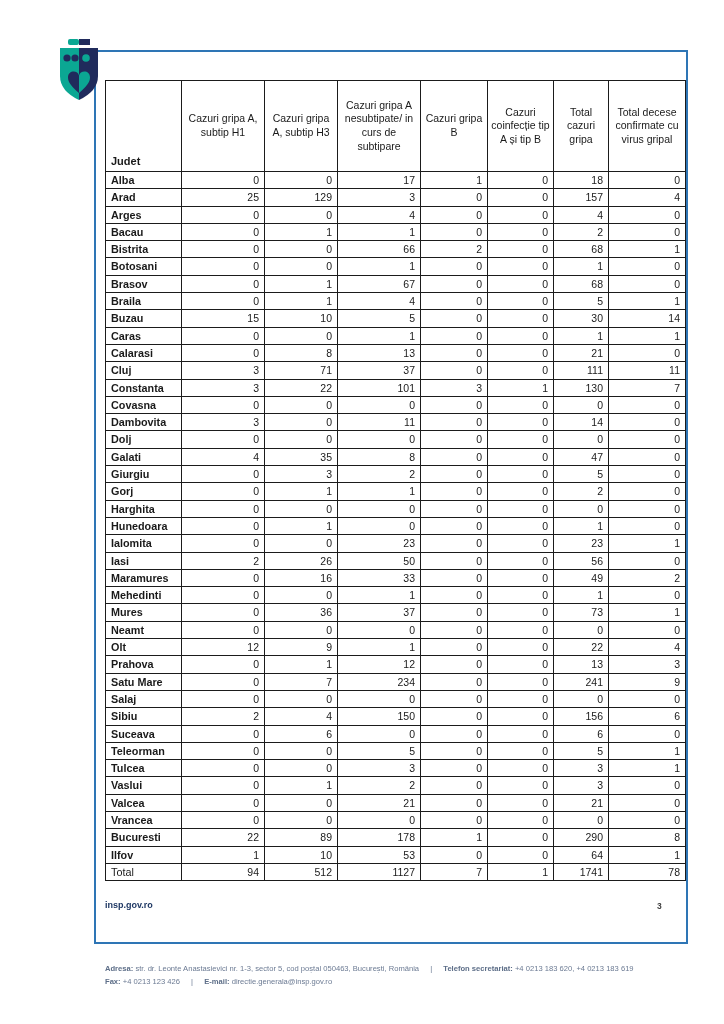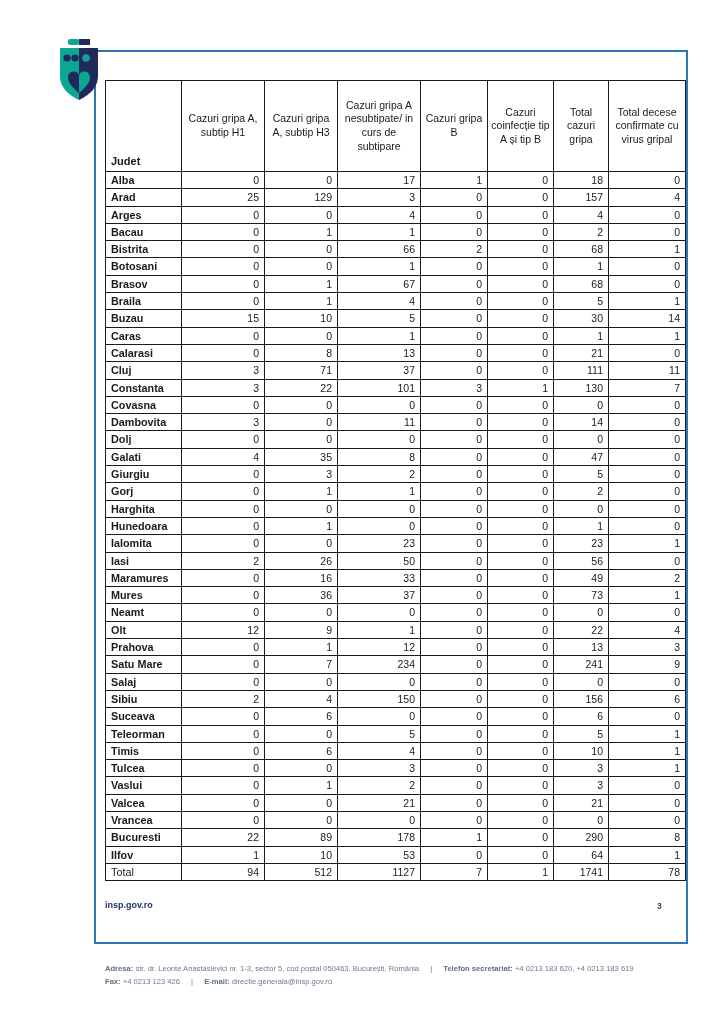--- a/index.html
+++ b/index.html
@@ -413,20 +413,30 @@
           <td class="col0 rowlabel">Maramures</td>
           <td class="col1">0</td>
           <td class="col2">16</td>
           <td class="col3">33</td>
           <td class="col4">0</td>
           <td class="col5">0</td>
           <td class="col6">49</td>
           <td class="col7">2</td>
         </tr>
         <tr>
+          <td class="col0 rowlabel">Mehedinti</td>
+          <td class="col1">0</td>
+          <td class="col2">0</td>
+          <td class="col3">1</td>
+          <td class="col4">0</td>
+          <td class="col5">0</td>
+          <td class="col6">1</td>
+          <td class="col7">0</td>
+        </tr>
+        <tr>
           <td class="col0 rowlabel">Mures</td>
           <td class="col1">0</td>
           <td class="col2">36</td>
           <td class="col3">37</td>
           <td class="col4">0</td>
           <td class="col5">0</td>
           <td class="col6">73</td>
           <td class="col7">1</td>
         </tr>
         <tr>
@@ -500,30 +510,20 @@
           <td class="col7">0</td>
         </tr>
         <tr>
           <td class="col0 rowlabel">Teleorman</td>
           <td class="col1">0</td>
           <td class="col2">0</td>
           <td class="col3">5</td>
           <td class="col4">0</td>
           <td class="col5">0</td>
           <td class="col6">5</td>
-          <td class="col7">1</td>
-        </tr>
-        <tr>
-          <td class="col0 rowlabel">Timis</td>
-          <td class="col1">0</td>
-          <td class="col2">6</td>
-          <td class="col3">4</td>
-          <td class="col4">0</td>
-          <td class="col5">0</td>
-          <td class="col6">10</td>
           <td class="col7">1</td>
         </tr>
         <tr>
           <td class="col0 rowlabel">Tulcea</td>
           <td class="col1">0</td>
           <td class="col2">0</td>
           <td class="col3">3</td>
           <td class="col4">0</td>
           <td class="col5">0</td>
           <td class="col6">3</td>

